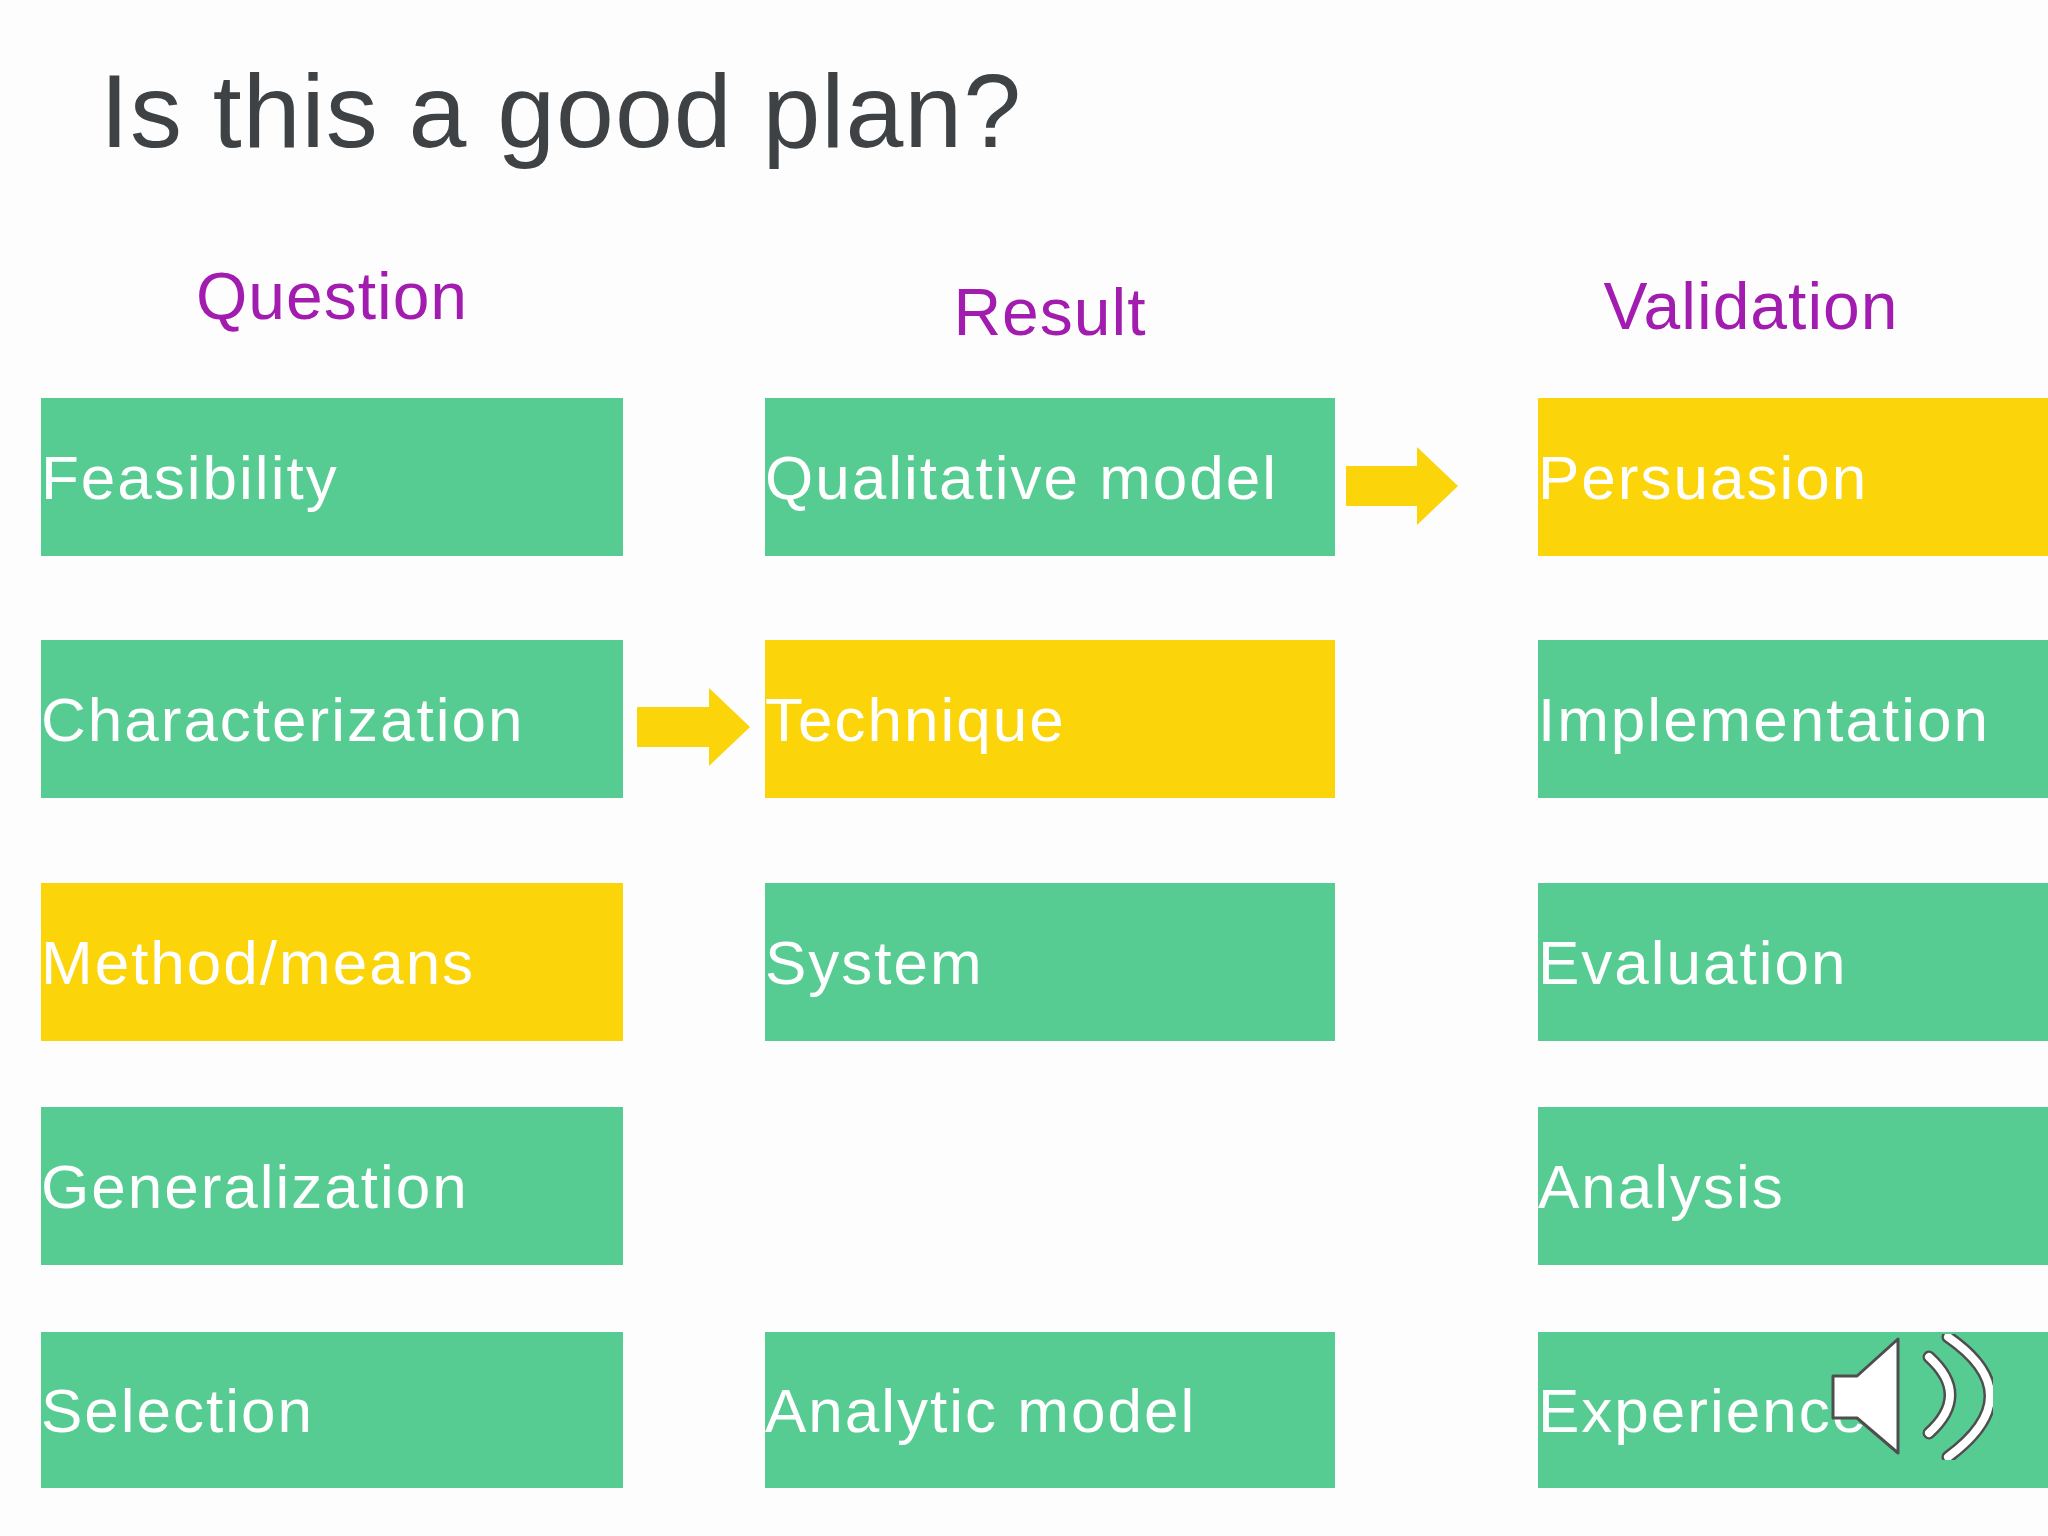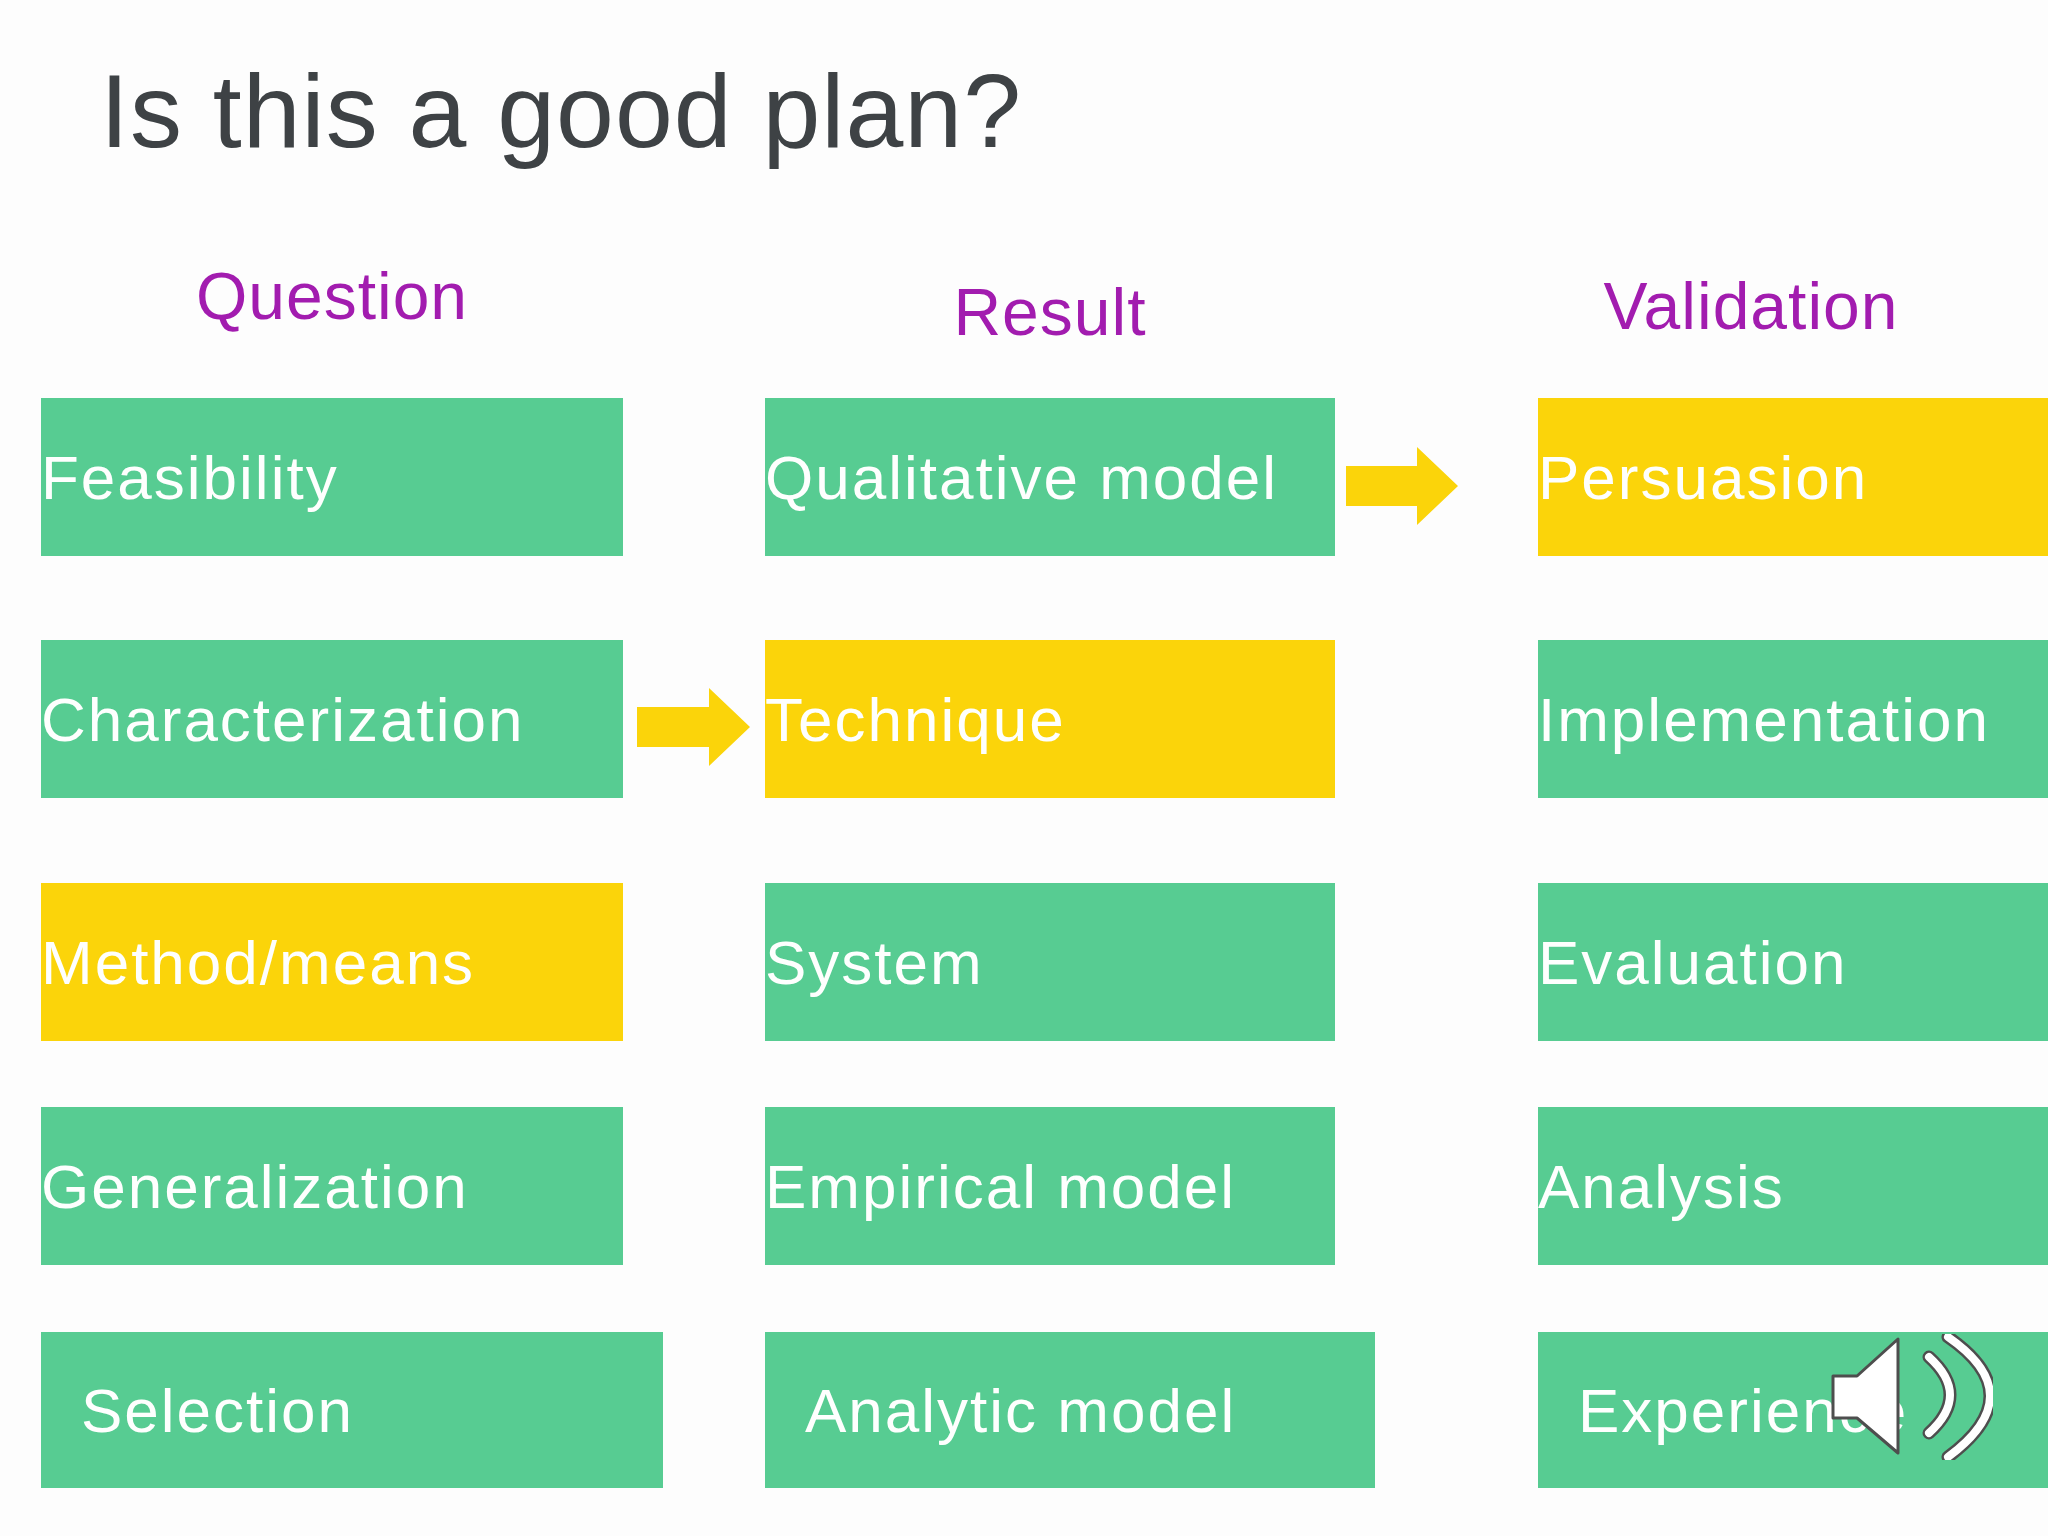--- a/index.html
+++ b/index.html
@@ -31,21 +31,21 @@
   }
   .box[data-variant="green"]{background:#57cc92;}
   .box[data-variant="yellow"]{background:#fbd40a;}
   .c1{left:41px;width:582px;}
   .c2{left:765px;width:570px;}
   .c3{left:1538px;width:600px;}
   .r1{top:398px;}
   .r2{top:640px;}
   .r3{top:883px;}
   .r4{top:1107px;}
-  .r5{top:1332px;height:156px;padding-left:40px;}
+  .r5{top:1332px;height:156px;}
   .arrow{position:absolute;}
   #arrow-row2{left:637px;top:688px;}
   #arrow-row1{left:1346px;top:447px;}
   #speaker{position:absolute;left:1831px;top:1334px;}
 </style>
 </head>
 <body>
 
 <div class="slide">
 
@@ -72,23 +72,20 @@
   </div>
 
   <div class="box c2 r1" data-variant="green">
     <span>Qualitative model</span>
   </div>
   <div class="box c2 r2" data-variant="yellow">
     <span>Technique</span>
   </div>
   <div class="box c2 r3" data-variant="green">
     <span>System</span>
-  </div>
-  <div class="box c2 r4" data-variant="green">
-    <span>Empirical model</span>
   </div>
   <div class="box c2 r5" data-variant="green">
     <span>Analytic model</span>
   </div>
 
   <div class="box c3 r1" data-variant="yellow">
     <span>Persuasion</span>
   </div>
   <div class="box c3 r2" data-variant="green">
     <span>Implementation</span>

